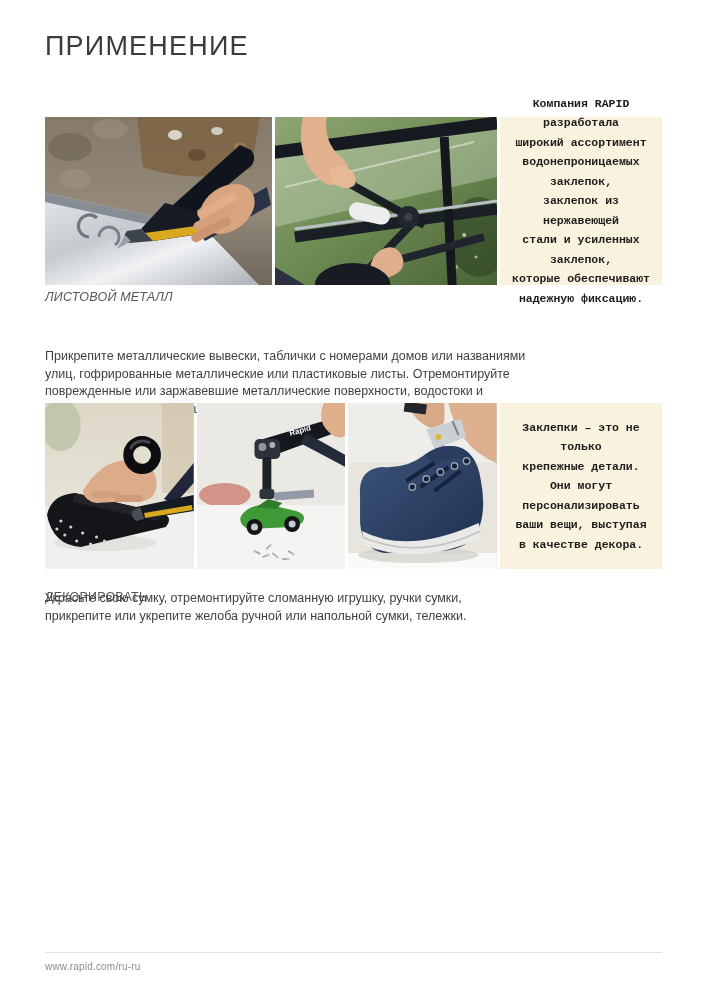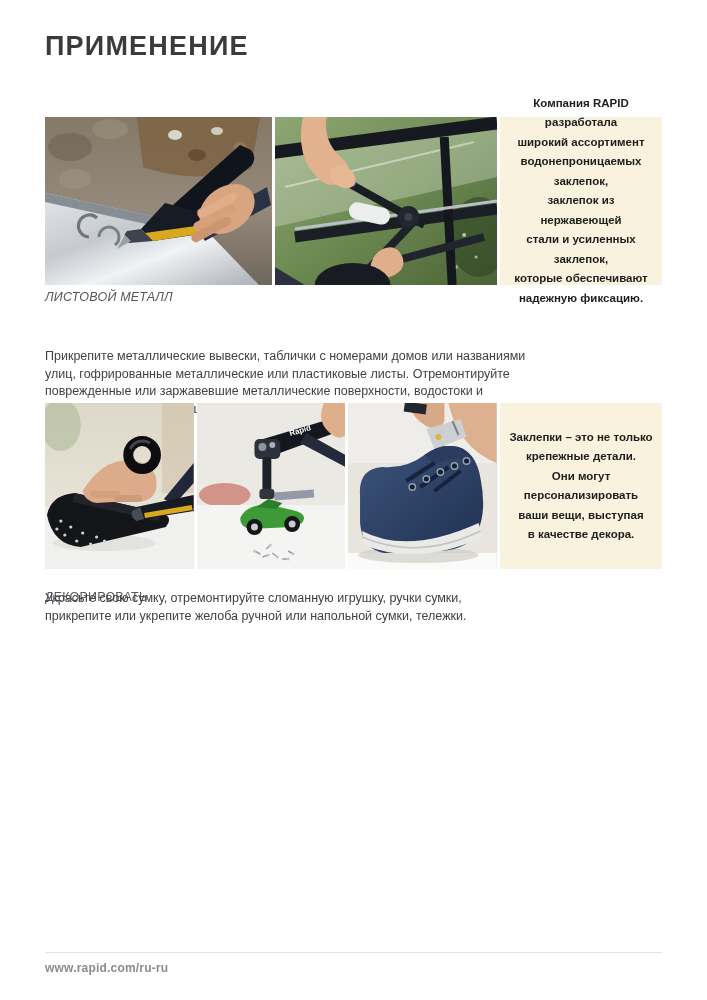--- a/index.html
+++ b/index.html
@@ -2,53 +2,53 @@
 <html><head>
 <meta charset="utf-8">
 <style>
   html,body { margin:0; padding:0; background:#ffffff; }
   .page {
     position:relative; width:707px; height:1000px; background:#ffffff;
     font-family:"Liberation Sans", sans-serif; overflow:hidden;
   }
   .page-title {
     position:absolute; left:45px; top:33px; margin:0;
-    font-size:27px; font-weight:700; letter-spacing:1.2px; color:#3b3b3b; line-height:1;
+    font-size:27px; font-weight:400; letter-spacing:1.2px; color:#3b3b3b; line-height:1;
   }
   .media-row { position:absolute; left:45px; width:617px; display:flex; gap:3px; }
   .row-1 { top:117px; height:168px; }
   .row-2 { top:403px; height:166px; }
   .photo { margin:0; position:relative; overflow:hidden; flex:none; background:#d8d5cd; }
   .photo svg { display:block; width:100%; height:100%; }
   .photo-a { width:227px; }
   .photo-b { flex:1 1 auto; }
   .row-2 .photo { flex:1 1 0; }
   .callout {
     width:162px; flex:none; box-sizing:border-box;
     display:flex; align-items:center; justify-content:center;
     padding:10px 8px; background:#f8f2df;
   }
   .callout p {
     margin:0; font-size:11.5px; font-weight:bold; line-height:19.5px;
-    text-align:center; color:#1d1d1b; white-space:pre-line;
+    text-align:center; color:#1d1d1b; white-space:pre-line;font-family:Liberation Mono, monospace;
   }
   .section-heading {
     position:absolute; left:45px; margin:0;
     font-size:12.5px; font-weight:400; letter-spacing:0.2px; color:#55575b; line-height:14px;
   }
   .h-1 { top:290px;font-style:italic; }
   .h-2 { top:590px; }
   .section-body {
     position:absolute; left:45px; width:484px; margin:0;
     font-size:12.5px; line-height:17.5px; color:#3f4145;
   }
   .b-1 { top:306px;margin-top:42px; }
   .b-2 { top:590px; }
   .footer-rule { position:absolute; left:45px; top:952px; width:617px; height:1px; background:#e3e2e0; }
-  .footer-url { position:absolute; left:45px; top:961px; font-size:12px; color:#8c8c8c; letter-spacing:0.2px;font-weight:bold; }
+  .footer-url { position:absolute; left:45px; top:961px; font-size:10px; color:#8c8c8c; letter-spacing:0.2px; }
 </style>
 </head>
 <body>
 
 <div class="page">
 
   <h1 class="page-title">ПРИМЕНЕНИЕ</h1>
 
   <div class="media-row row-1">
 

